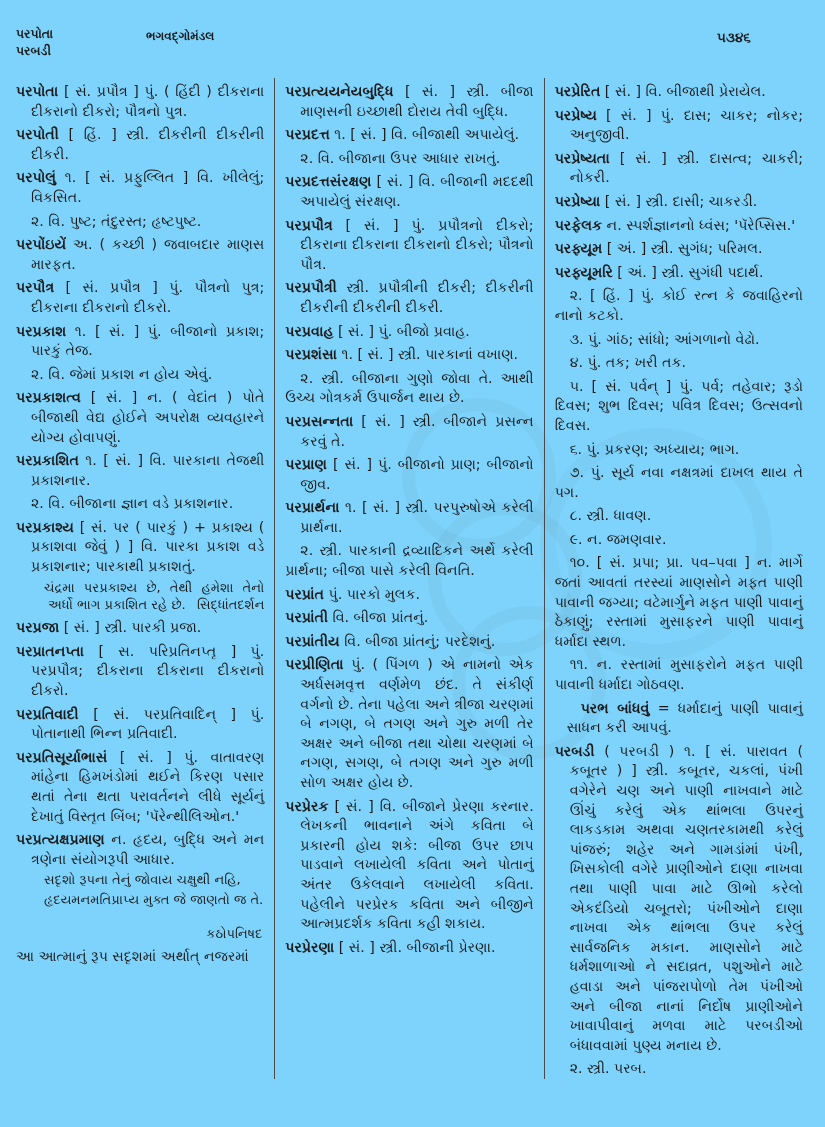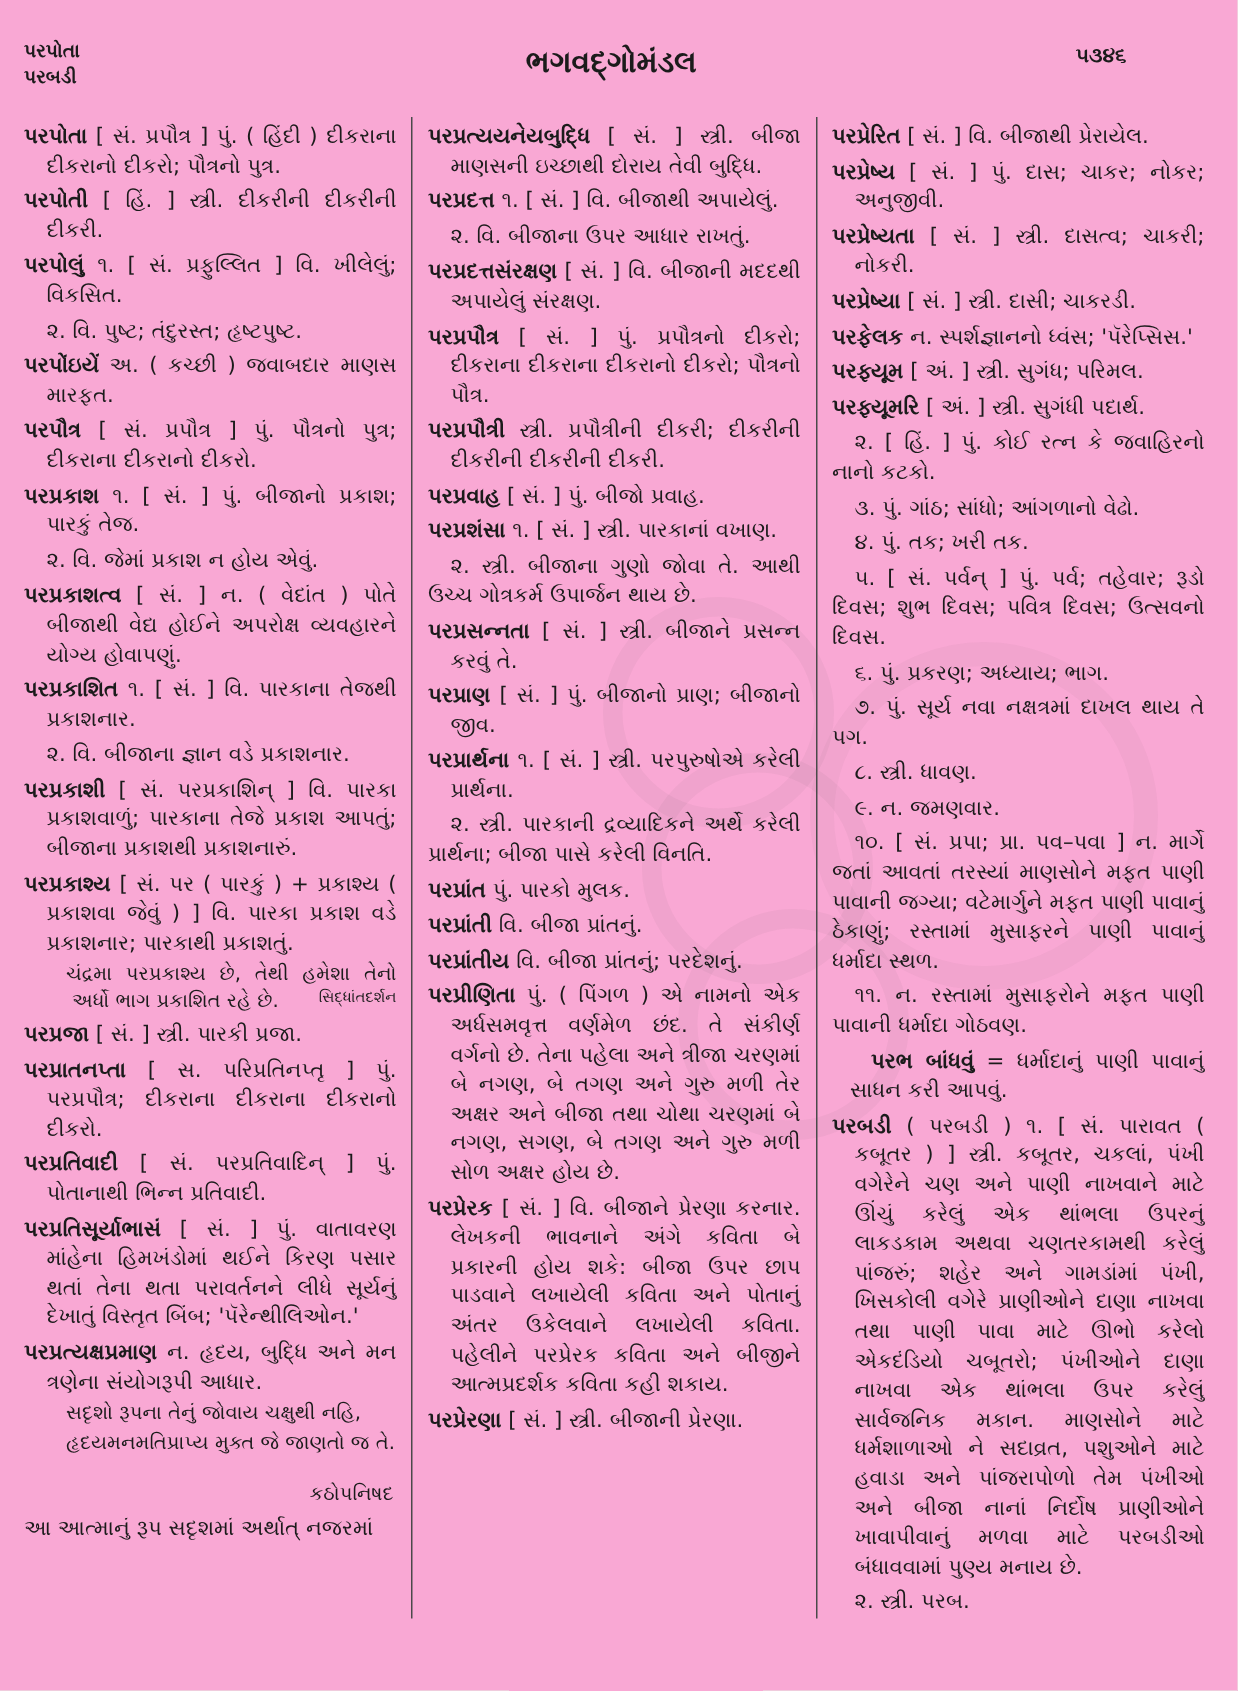--- a/index.html
+++ b/index.html
@@ -1,32 +1,32 @@
 <!DOCTYPE html>
 <html><head>
 <meta charset="utf-8">
 <style>
   html,body{margin:0;padding:0;background:#e8e8e6;}
   .page{
     position:relative;
     width:825px;height:1127px;
     margin:0 auto;
-    background:#f9a8d4;
+    background:#7dd3fc;
     color:#1b1b1b;
     font-family:"DejaVu Sans","Liberation Serif",sans-serif;
     overflow:hidden;
   }
   
   .hdr{
     display:flex;align-items:flex-start;
     padding:26px 26px 0 16px;
     height:46px;
   }
   .hdr .guide{width:130px;font-size:12.5px;font-weight:bold;line-height:1.35;}
-  .hdr .title{flex:1;text-align:center;font-size:20px;font-weight:bold;padding-top:3px;}
+  .hdr .title{flex:1;font-size:12px;font-weight:bold;padding-top:3px;}
   .hdr .pageno{width:130px;text-align:center;font-size:13.5px;font-weight:bold;padding-top:3px;}
   
   .cols{
     display:flex;
     padding:6px 12px 0 14px;
     position:relative;z-index:2;
   }
   .col{
     flex:1;
     padding:0 10px 0 2px;
@@ -37,21 +37,21 @@
   .col.rule{border-right:1px solid #4a4a4a;}
   .col + .col{padding-left:10px;}
   .para{margin-top:4px;}
   .para.entry{padding-left:15px;text-indent:-15px;}
   .para.sub{text-indent:15px;}
   .para.idiom{padding-left:12px;text-indent:14px;}
   .para.quote{padding-left:32px;text-indent:-4px;font-size:13.1px;margin-top:2px;line-height:1.36;}
   .para.attribution{text-align:right;font-size:13.1px;margin-top:16px;padding-right:2px;}
   .para.cont{text-indent:0;}
   .head{font-weight:bold;}
-  .source{float:right;font-size:10px;padding-left:8px;}
+  .source{float:right;font-size:13px;padding-left:8px;}
   
   .wm{position:absolute;left:0;top:0;width:100%;height:100%;z-index:1;pointer-events:none;}
   .ring{position:absolute;border-radius:50%;border:13px solid rgba(70,70,70,0.05);}
   .r1{left:402px;top:398px;width:128px;height:128px;}
   .r2{left:428px;top:502px;width:128px;height:128px;}
   .r3{left:452px;top:606px;width:128px;height:128px;}
   .r4{left:540px;top:428px;width:200px;height:200px;border-width:16px;border-color:rgba(70,70,70,0.035);}
 </style>
 </head>
 <body>
@@ -80,21 +80,20 @@
         <div class="para entry"><span class="head">પરપોતી</span><span> [ હિં. ] સ્ત્રી. દીકરીની દીકરીની દીકરી.</span></div>
         <div class="para entry"><span class="head">પરપોલું</span><span> ૧. [ સં. પ્રફુલ્લિત ] વિ. ખીલેલું; વિકસિત.</span></div>
         <div class="para sub"><span>૨. વિ. પુષ્ટ; તંદુરસ્ત; હૃષ્ટપુષ્ટ.</span></div>
         <div class="para entry"><span class="head">પરપોંઇયેં</span><span> અ. ( કચ્છી ) જવાબદાર માણસ મારફત.</span></div>
         <div class="para entry"><span class="head">પરપૌત્ર</span><span> [ સં. પ્રપૌત્ર ] પું. પૌત્રનો પુત્ર; દીકરાના દીકરાનો દીકરો.</span></div>
         <div class="para entry"><span class="head">પરપ્રકાશ</span><span> ૧. [ સં. ] પું. બીજાનો પ્રકાશ; પારકું તેજ.</span></div>
         <div class="para sub"><span>૨. વિ. જેમાં પ્રકાશ ન હોય એવું.</span></div>
         <div class="para entry"><span class="head">પરપ્રકાશત્વ</span><span> [ સં. ] ન. ( વેદાંત ) પોતે બીજાથી વેદ્ય હોઈને અપરોક્ષ વ્યવહારને યોગ્ય હોવાપણું.</span></div>
         <div class="para entry"><span class="head">પરપ્રકાશિત</span><span> ૧. [ સં. ] વિ. પારકાના તેજથી પ્રકાશનાર.</span></div>
         <div class="para sub"><span>૨. વિ. બીજાના જ્ઞાન વડે પ્રકાશનાર.</span></div>
-        <div class="para entry"><span class="head">પરપ્રકાશી</span><span> [ સં. પરપ્રકાશિન્ ] વિ. પારકા પ્રકાશવાળું; પારકાના તેજે પ્રકાશ આપતું; બીજાના પ્રકાશથી પ્રકાશનારું.</span></div>
         <div class="para entry"><span class="head">પરપ્રકાશ્ય</span><span> [ સં. પર ( પારકું ) + પ્રકાશ્ય ( પ્રકાશવા જેવું ) ] વિ. પારકા પ્રકાશ વડે પ્રકાશનાર; પારકાથી પ્રકાશતું.</span></div>
         <div class="para quote"><span>ચંદ્રમા પરપ્રકાશ્ય છે, તેથી હમેશા તેનો અર્ધો ભાગ પ્રકાશિત રહે છે.</span><span class="source">સિદ્ધાંતદર્શન</span></div>
         <div class="para entry"><span class="head">પરપ્રજા</span><span> [ સં. ] સ્ત્રી. પારકી પ્રજા.</span></div>
         <div class="para entry"><span class="head">પરપ્રાતનપ્તા</span><span> [ સ. પરિપ્રતિનપ્તૃ ] પું. પરપ્રપૌત્ર; દીકરાના દીકરાના દીકરાનો દીકરો.</span></div>
         <div class="para entry"><span class="head">પરપ્રતિવાદી</span><span> [ સં. પરપ્રતિવાદિન્ ] પું. પોતાનાથી ભિન્ન પ્રતિવાદી.</span></div>
         <div class="para entry"><span class="head">પરપ્રતિસૂર્યાભાસં</span><span> [ સં. ] પું. વાતાવરણ માંહેના હિમખંડોમાં થઈને કિરણ પસાર થતાં તેના થતા પરાવર્તનને લીધે સૂર્યનું દેખાતું વિસ્તૃત બિંબ; 'પૅરેન્થીલિઓન.'</span></div>
         <div class="para entry"><span class="head">પરપ્રત્યક્ષપ્રમાણ</span><span> ન. હૃદય, બુદ્ધિ અને મન ત્રણેના સંયોગરૂપી આધાર.</span></div>
         <div class="para quote"><span>સદૃશો રૂપના તેનું જોવાય ચક્ષુથી નહિ,</span></div>
         <div class="para quote"><span>હૃદયમનમતિપ્રાપ્ય મુક્ત જે જાણતો જ તે.</span></div>
         <div class="para attribution"><span>કઠોપનિષદ</span></div>

